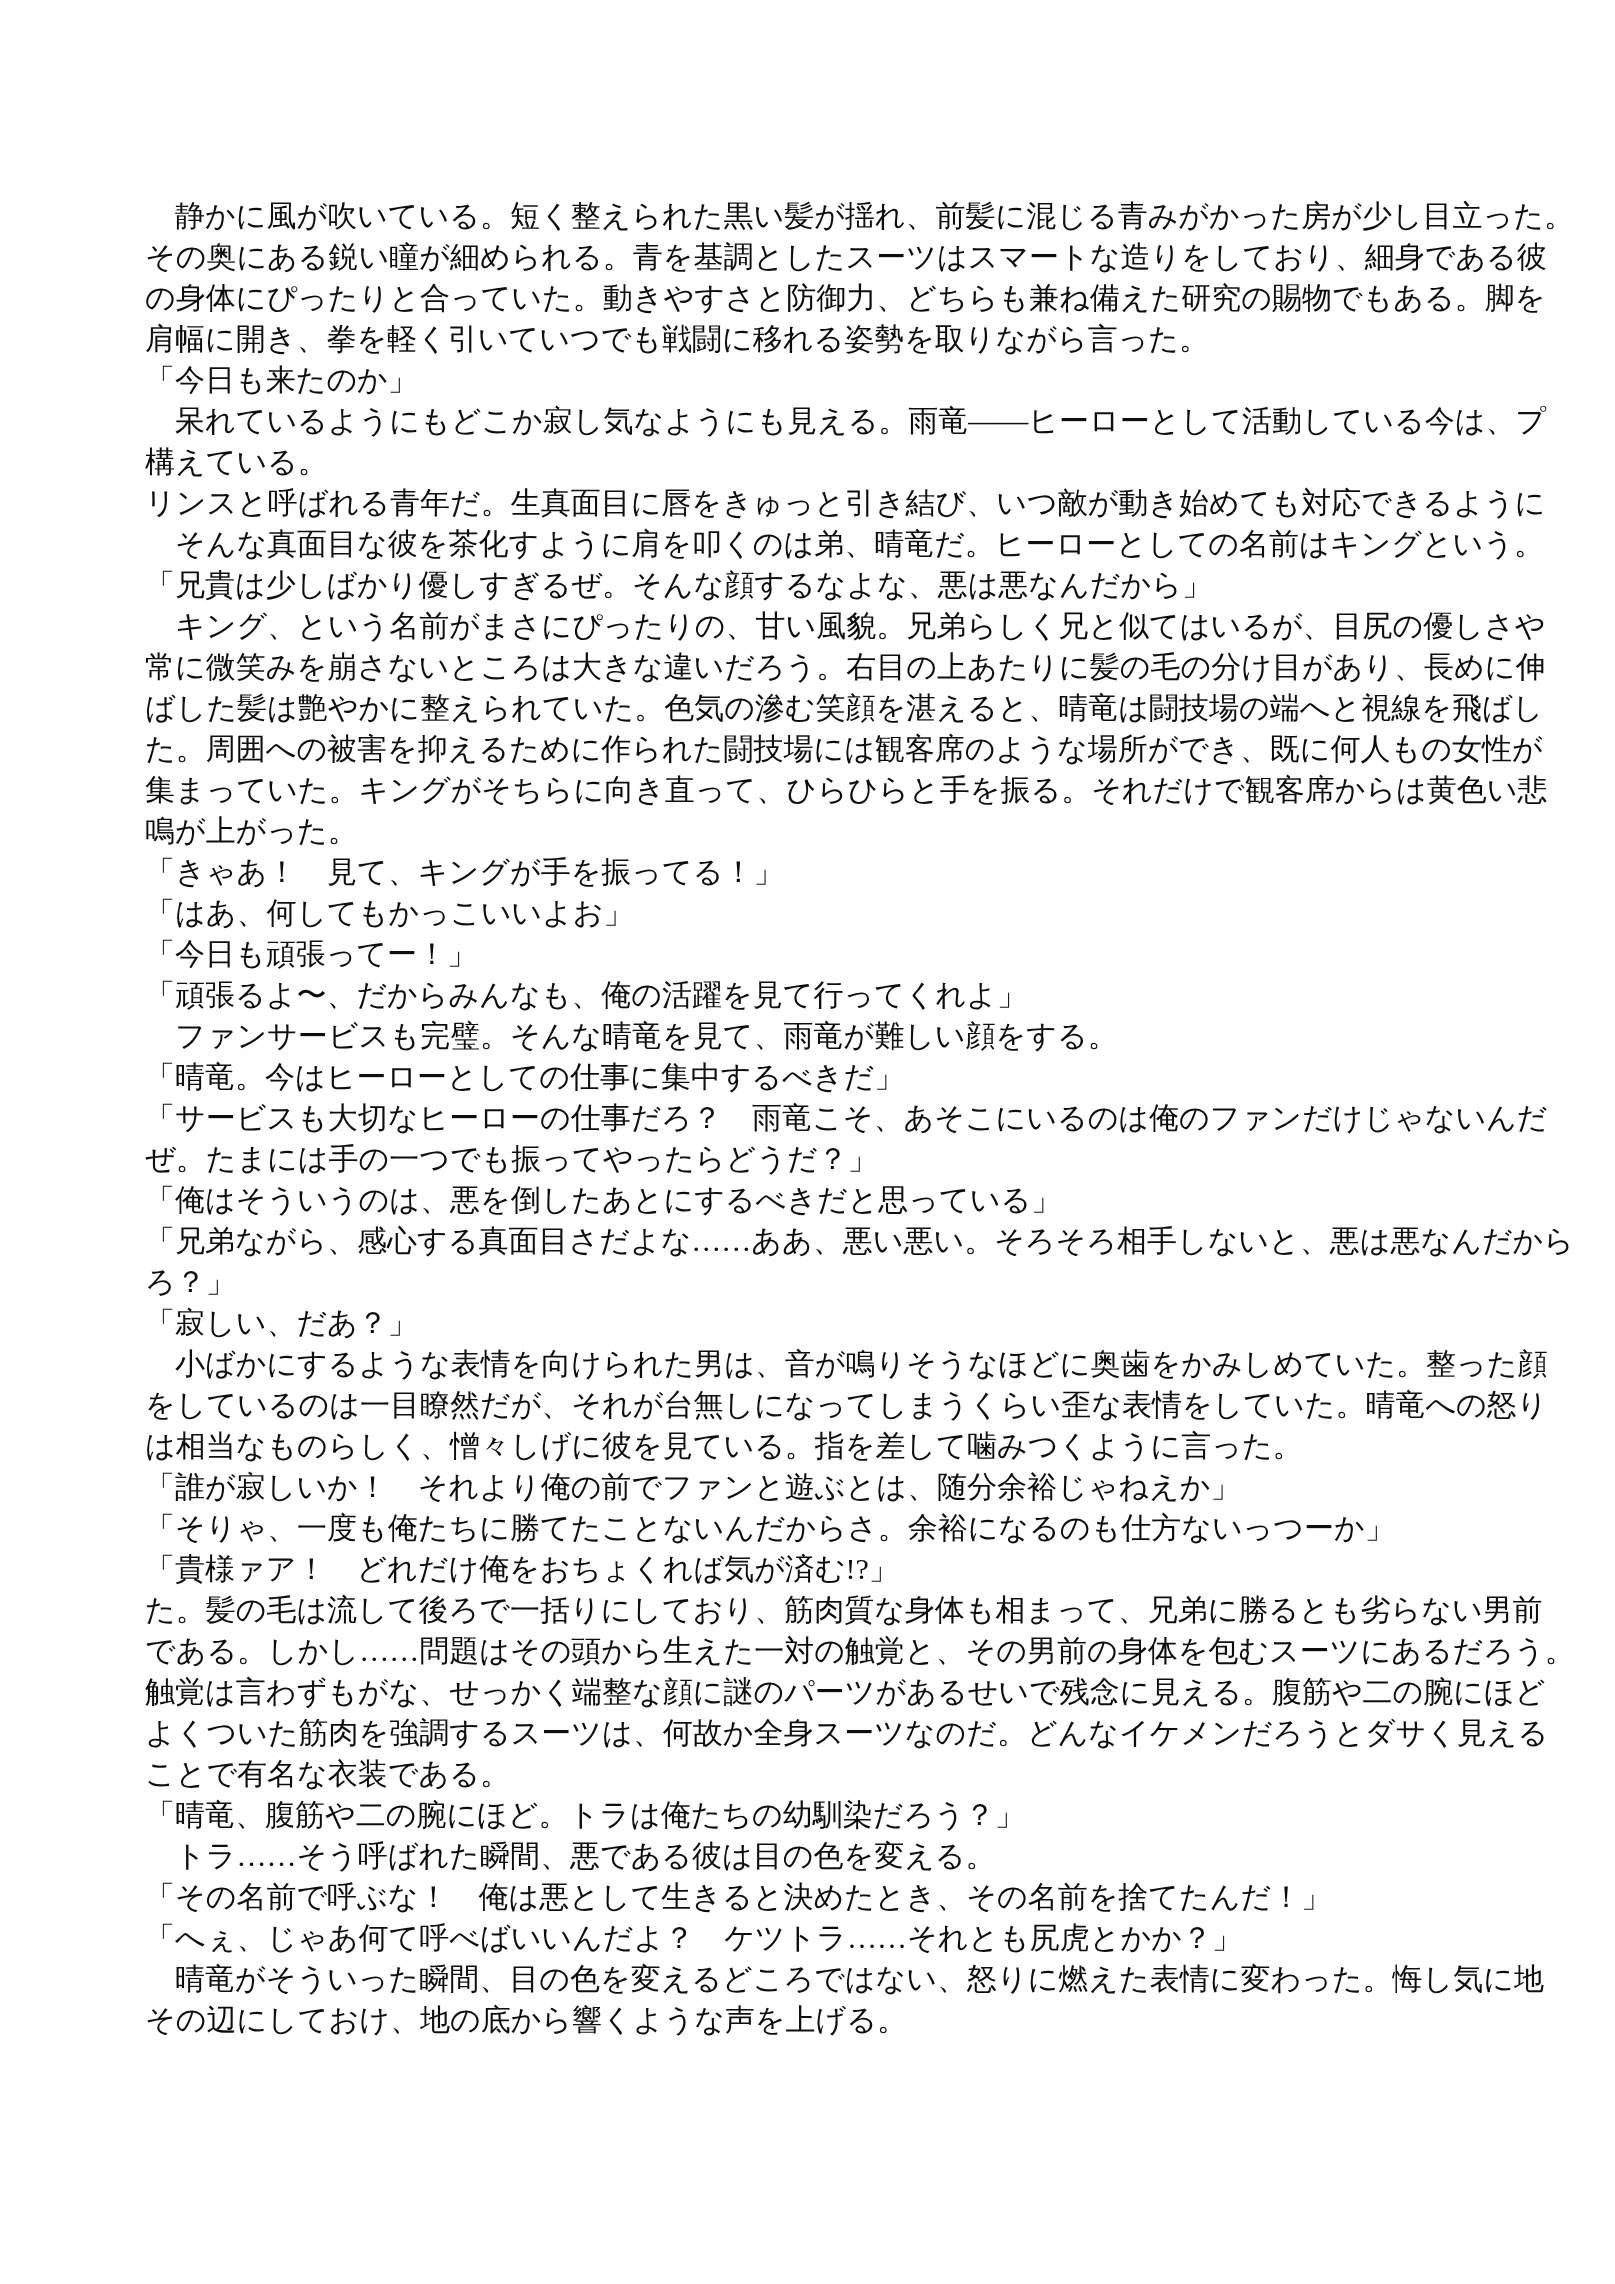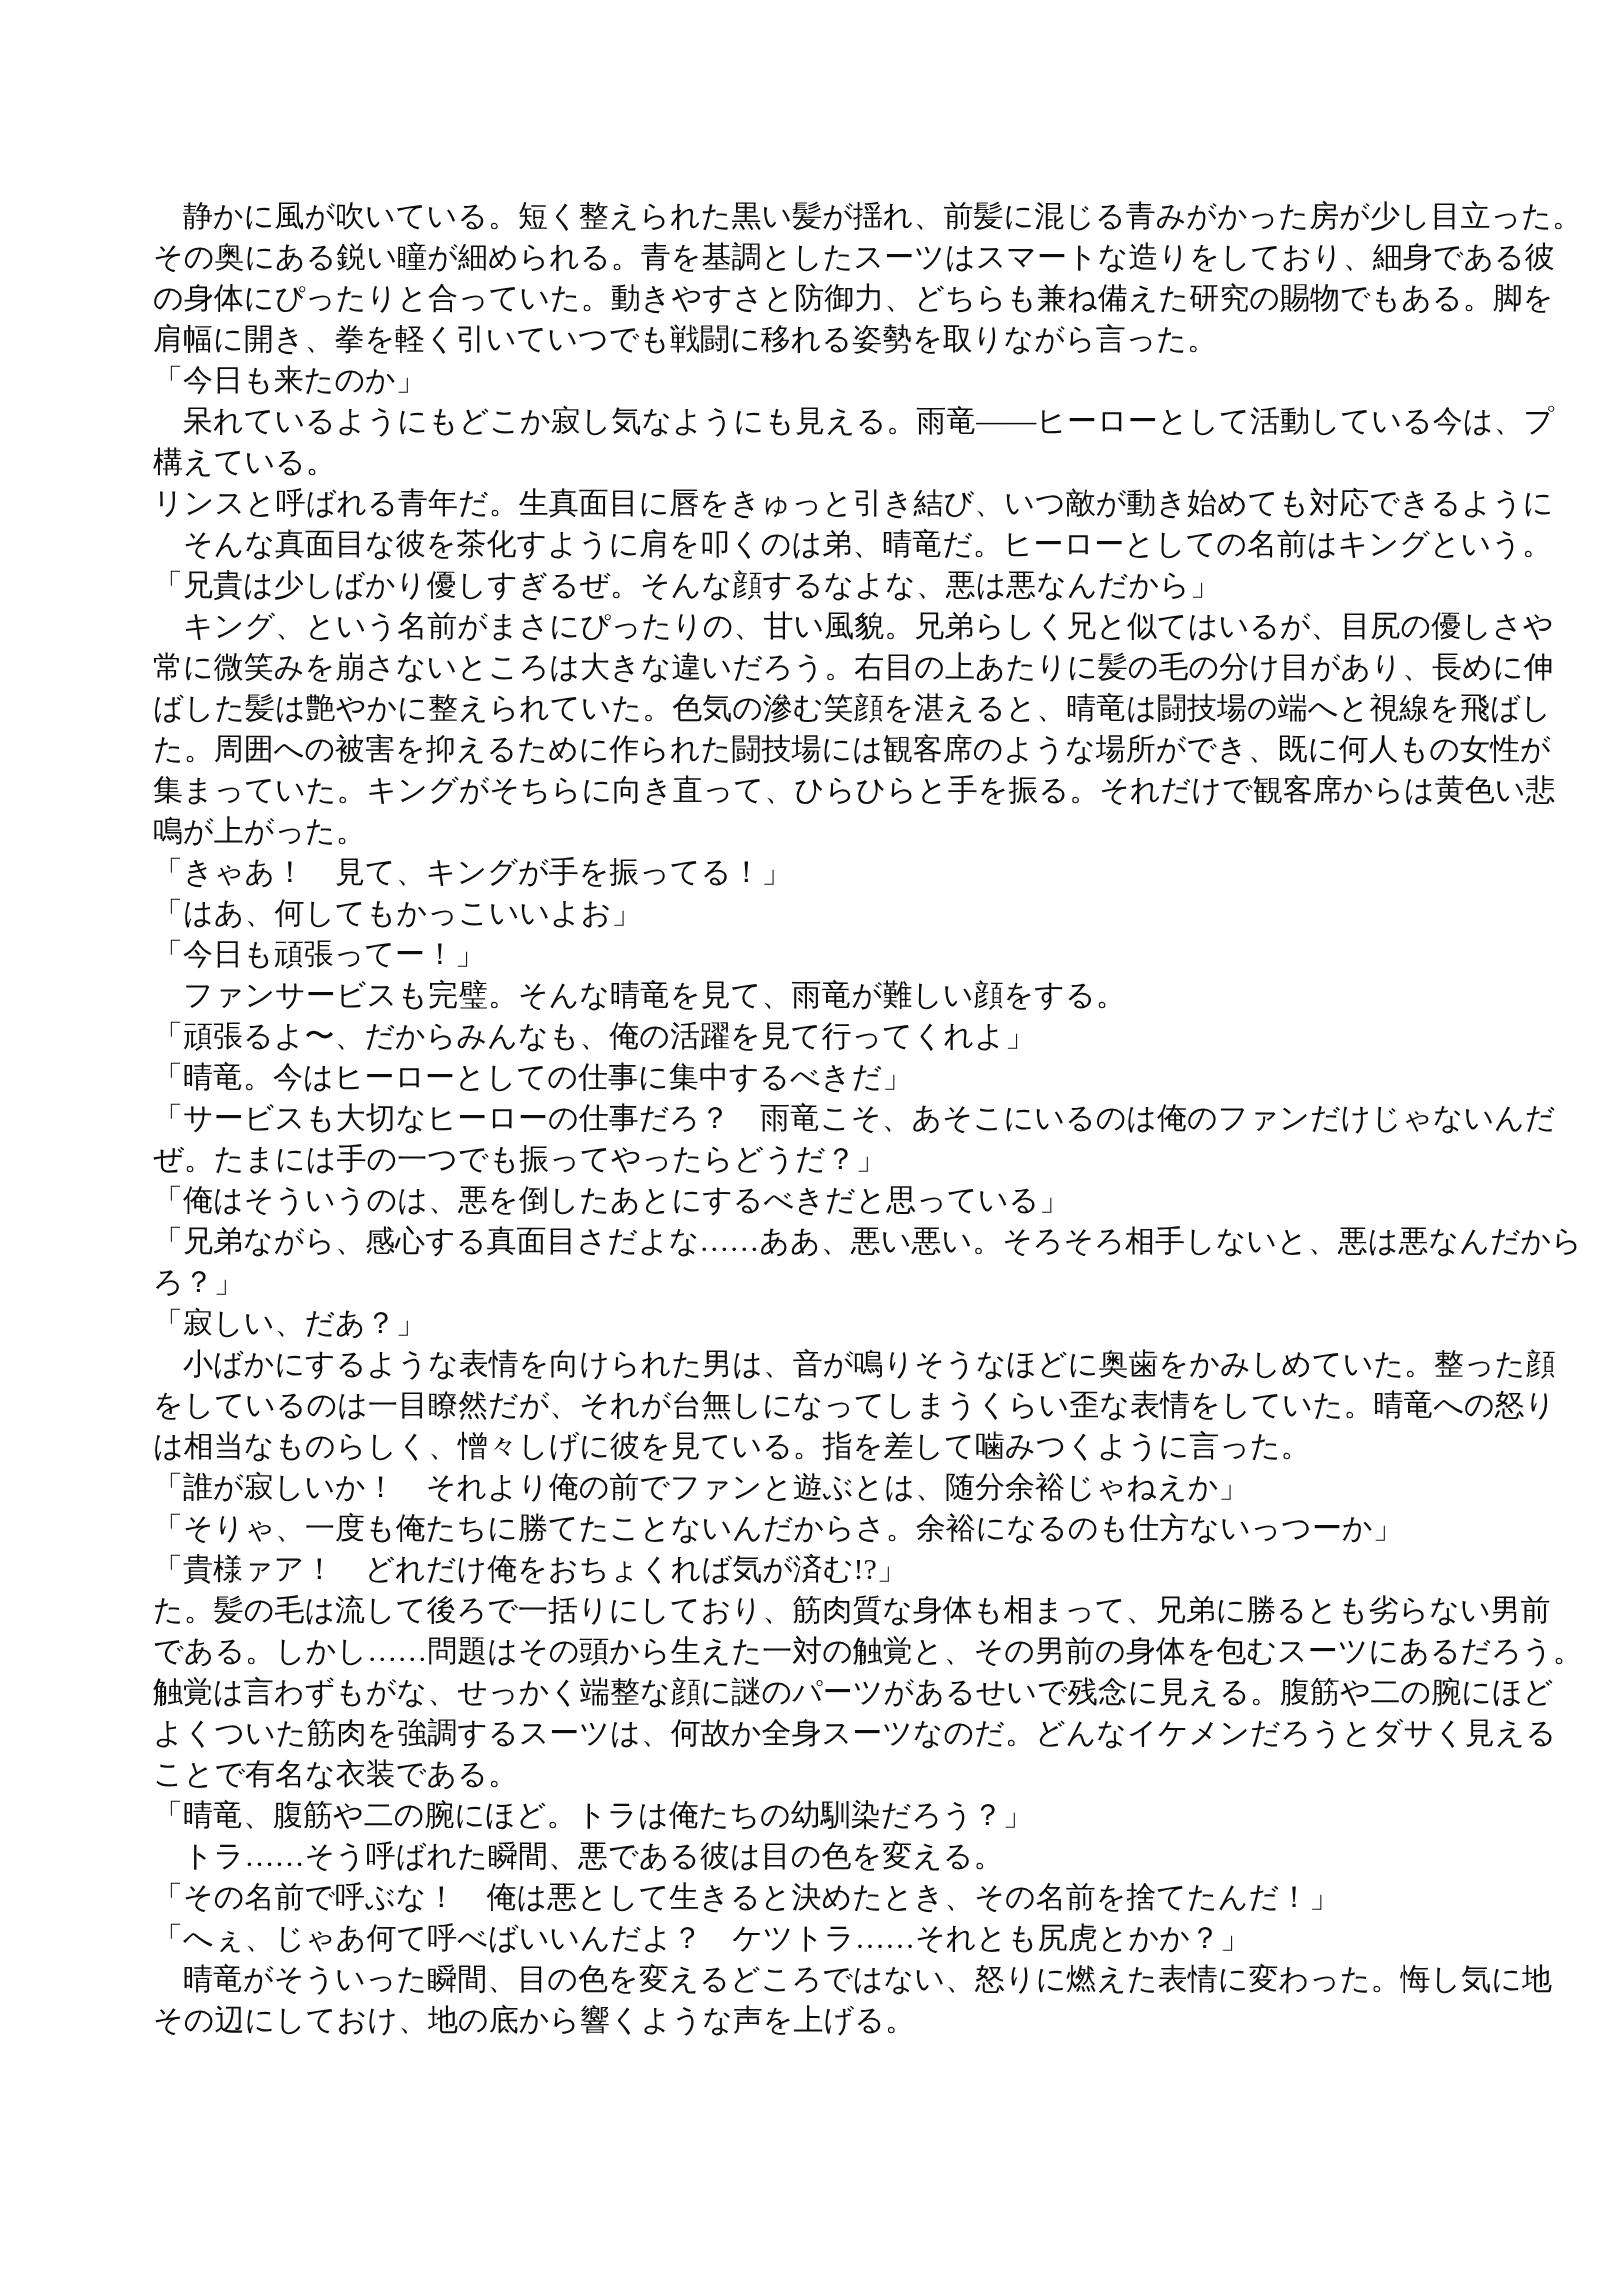--- a/index.html
+++ b/index.html
@@ -10,21 +10,20 @@
     width: 1616px;
     height: 2284px;
     background: #ffffff;
     overflow: hidden;
   }
   .page {
     position: relative;
     width: 1432px;
     height: 2284px;
     box-sizing: border-box;
-    margin-left: 8px;
   }
   .text-block {
     position: absolute;
     left: 145px;
     top: 195px;
     width: 1367px;
     font-family: "Liberation Serif", "DejaVu Serif", serif;
     font-size: 30px;
     line-height: 41px;
     color: #0d0d0d;
@@ -53,22 +52,22 @@
       <div class="text-line">「兄貴は少しばかり優しすぎるぜ。そんな顔するなよな、悪は悪なんだから」</div>
       <div class="text-line">　キング、という名前がまさにぴったりの、甘い風貌。兄弟らしく兄と似てはいるが、目尻の優しさや</div>
       <div class="text-line">常に微笑みを崩さないところは大きな違いだろう。右目の上あたりに髪の毛の分け目があり、長めに伸</div>
       <div class="text-line">ばした髪は艶やかに整えられていた。色気の滲む笑顔を湛えると、晴竜は闘技場の端へと視線を飛ばし</div>
       <div class="text-line">た。周囲への被害を抑えるために作られた闘技場には観客席のような場所ができ、既に何人もの女性が</div>
       <div class="text-line">集まっていた。キングがそちらに向き直って、ひらひらと手を振る。それだけで観客席からは黄色い悲</div>
       <div class="text-line">鳴が上がった。</div>
       <div class="text-line">「きゃあ！　見て、キングが手を振ってる！」</div>
       <div class="text-line">「はあ、何してもかっこいいよお」</div>
       <div class="text-line">「今日も頑張ってー！」</div>
+      <div class="text-line">「頑張るよ〜、だからみんなも、俺の活躍を見て行ってくれよ」</div>
       <div class="text-line">　ファンサービスも完璧。そんな晴竜を見て、雨竜が難しい顔をする。</div>
-      <div class="text-line">「頑張るよ〜、だからみんなも、俺の活躍を見て行ってくれよ」</div>
       <div class="text-line">「晴竜。今はヒーローとしての仕事に集中するべきだ」</div>
       <div class="text-line">「サービスも大切なヒーローの仕事だろ？　雨竜こそ、あそこにいるのは俺のファンだけじゃないんだ</div>
       <div class="text-line">ぜ。たまには手の一つでも振ってやったらどうだ？」</div>
       <div class="text-line">「俺はそういうのは、悪を倒したあとにするべきだと思っている」</div>
       <div class="text-line">「兄弟ながら、感心する真面目さだよな……ああ、悪い悪い。そろそろ相手しないと、悪は悪なんだから</div>
       <div class="text-line">ろ？」</div>
       <div class="text-line">「寂しい、だあ？」</div>
       <div class="text-line">　小ばかにするような表情を向けられた男は、音が鳴りそうなほどに奥歯をかみしめていた。整った顔</div>
       <div class="text-line">をしているのは一目瞭然だが、それが台無しになってしまうくらい歪な表情をしていた。晴竜への怒り</div>
       <div class="text-line">は相当なものらしく、憎々しげに彼を見ている。指を差して噛みつくように言った。</div>

